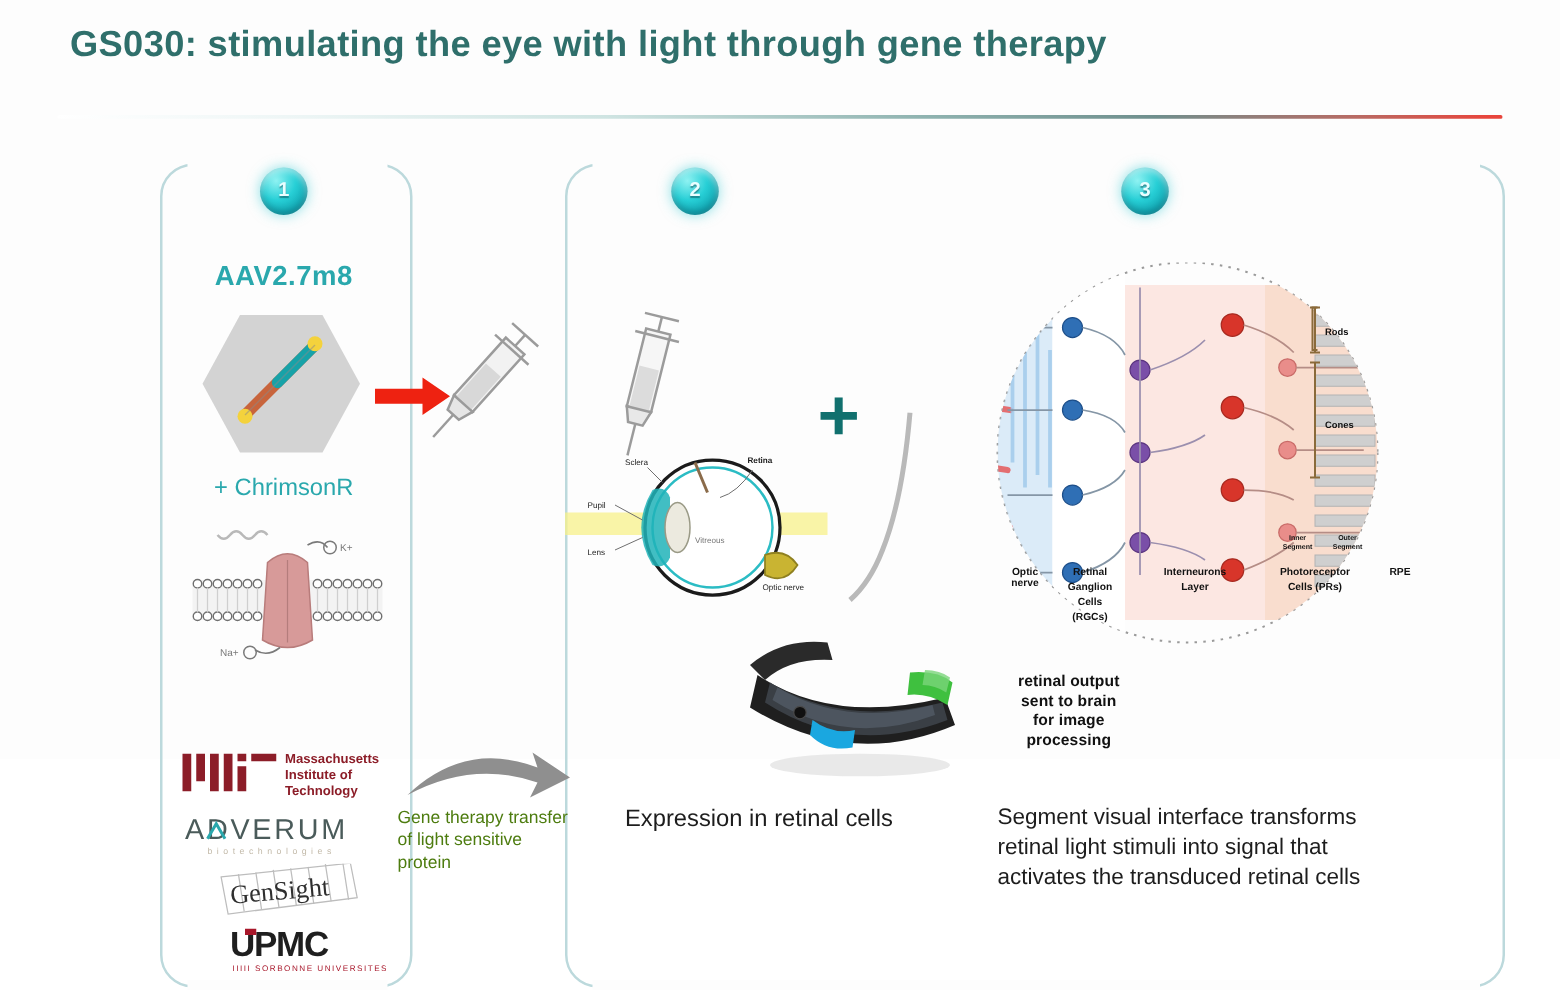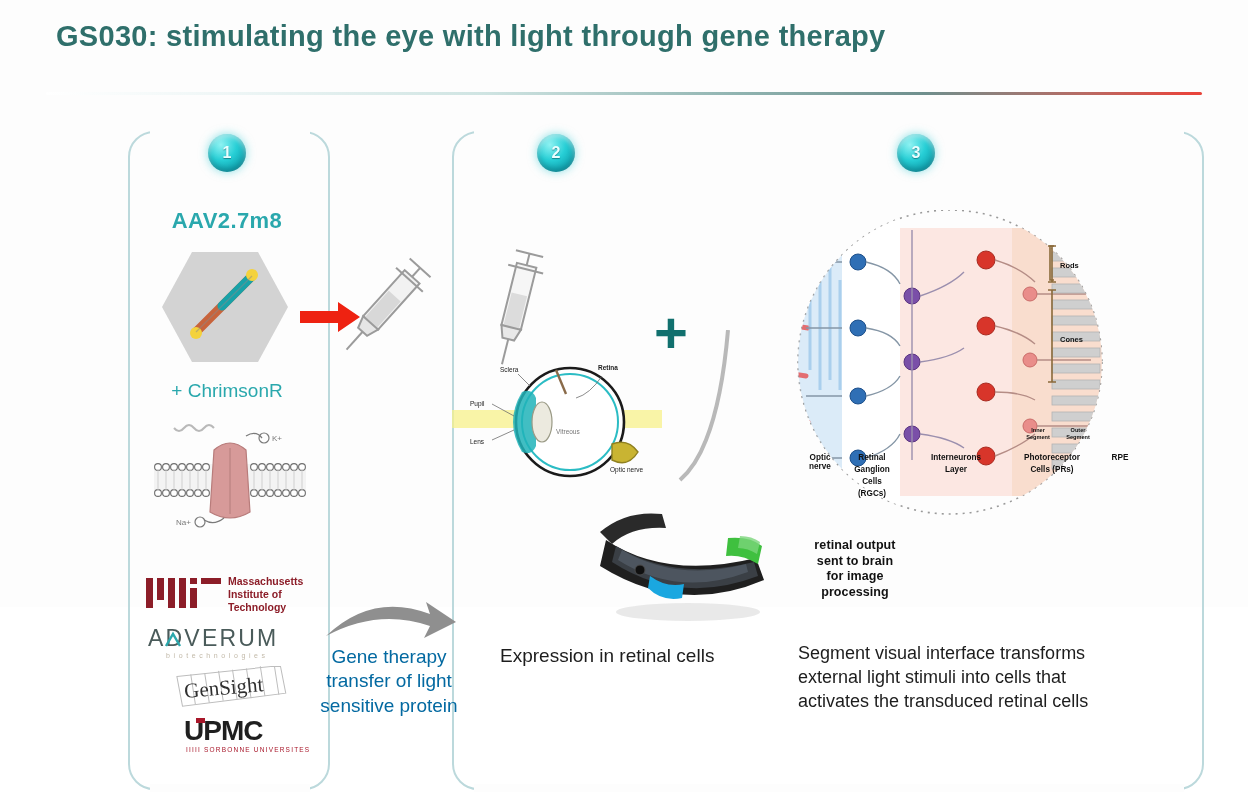--- a/index.html
+++ b/index.html
@@ -61,35 +61,35 @@
     position:absolute;left:128px;top:208px;width:198px;text-align:center;
     font-size:22px;font-weight:bold;color:#2aa8ad;letter-spacing:.4px;
   }
   .hexwrap{position:absolute;left:160px;top:246px;width:130px;height:122px;}
   .chrimson-label{
     position:absolute;left:128px;top:380px;width:198px;text-align:center;
     font-size:19px;font-weight:normal;color:#2aa8ad;
   }
   .membrane{position:absolute;left:150px;top:410px;width:160px;height:140px;}
 
-  .logos{position:absolute;left:140px;top:570px;width:180px;}
+  .logos{position:absolute;left:140px;top:595px;width:180px;}
   .logo{display:flex;align-items:center;justify-content:center;}
   .logo-mit{height:48px;}
   .logo-adv{height:42px;margin-top:4px;}
   .logo-gen{height:42px;margin-top:2px;}
   .logo-upmc{height:48px;margin-top:2px;align-items:center;}
 
   
   .red-arrow{position:absolute;left:300px;top:300px;width:62px;height:34px;}
   .syringe1{position:absolute;left:326px;top:248px;width:116px;height:120px;}
   .gray-arrow{position:absolute;left:322px;top:592px;width:140px;height:62px;}
 
   .gene-caption{
-    position:absolute;left:318px;top:645px;width:142px;text-align:center;
-    font-size:19px;color:#0369a1;line-height:1.28;
+    position:absolute;left:318px;top:645px;width:142px;text-align:left;
+    font-size:14px;color:#4d7c0f;line-height:1.28;
   }
 
   
   .syringe2{position:absolute;left:468px;top:248px;width:96px;height:120px;}
   .eye{position:absolute;left:452px;top:348px;width:222px;height:152px;}
   .expr-caption{
     position:absolute;left:500px;top:644px;width:230px;
     font-size:19px;color:#1d1d1d;line-height:1.3;
   }
 
@@ -509,17 +509,17 @@
 
   <div class="retout">
     <span style="display:block">retinal output</span>
     <span style="display:block">sent to brain</span>
     <span style="display:block">for image</span>
     <span style="display:block">processing</span>
   </div>
 
   <div class="stim-caption">
     <span class="ln">Segment visual interface transforms</span>
-    <span class="ln">external light stimuli into cells that</span>
+    <span class="ln">retinal light stimuli into signal that</span>
     <span class="ln">activates the transduced  retinal cells</span>
   </div>
 
 </div>
 
 </body></html>

